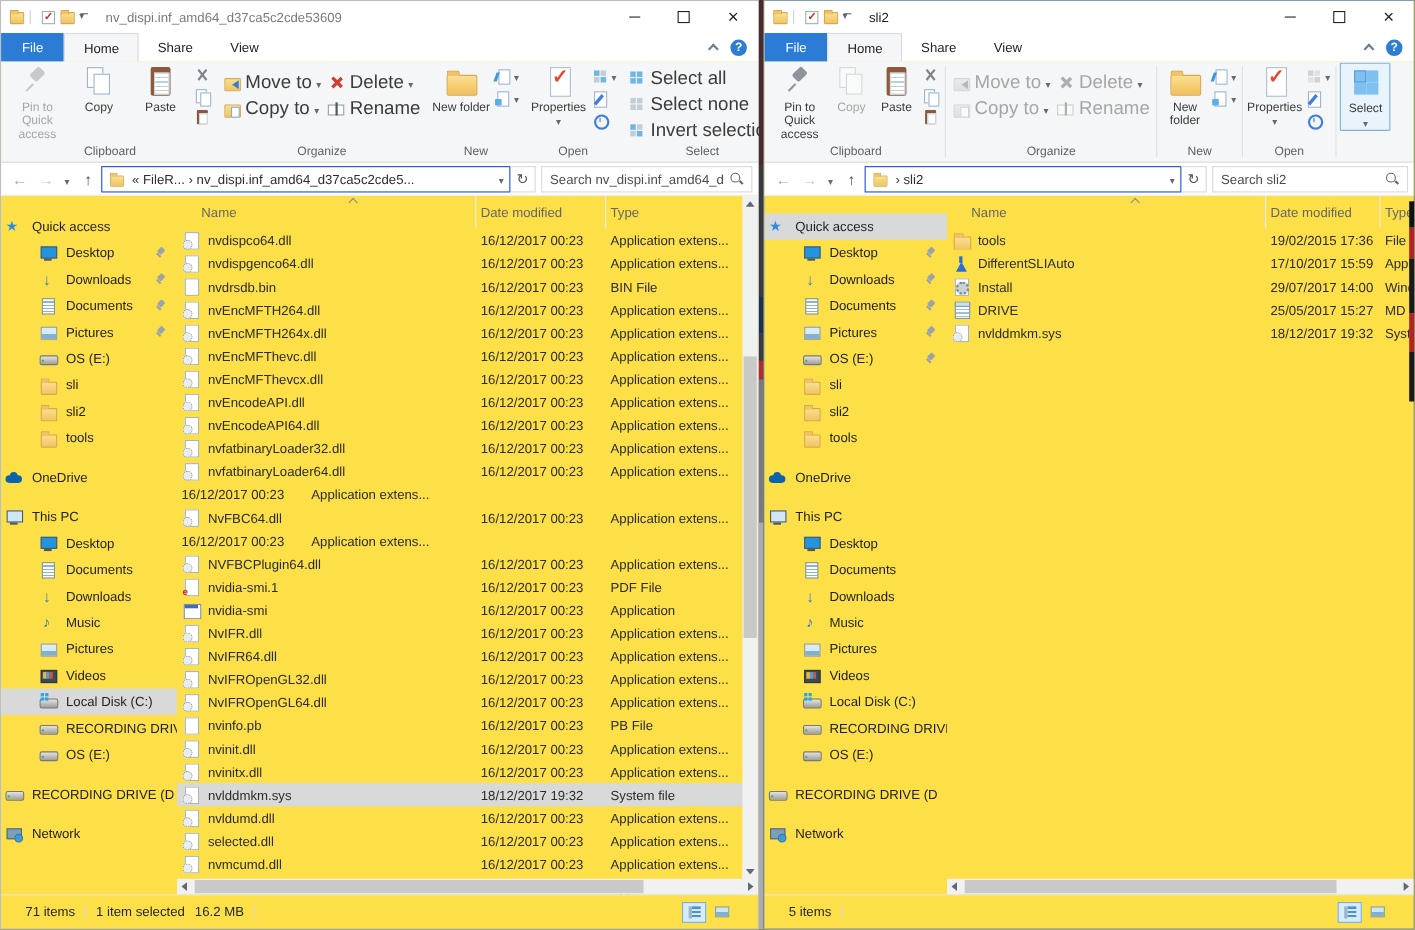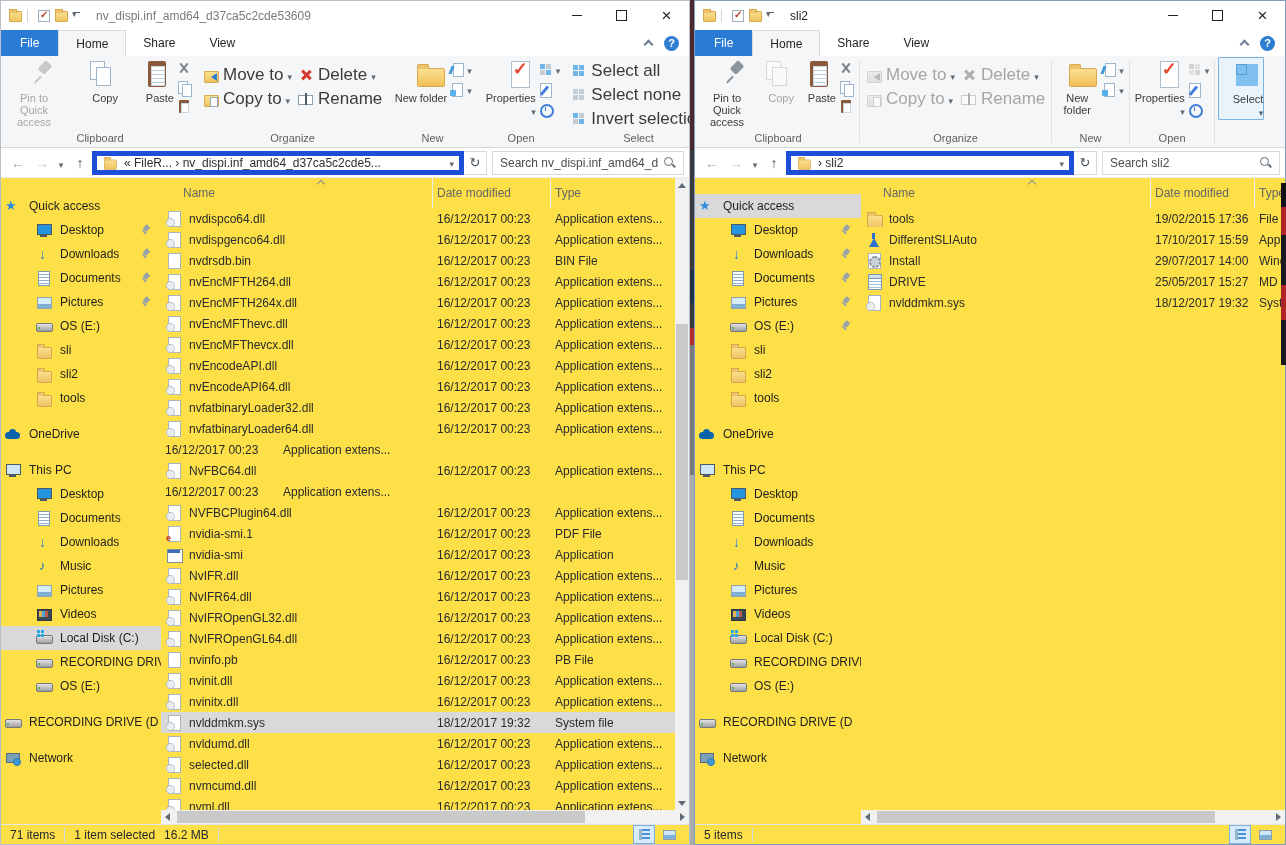--- a/index.html
+++ b/index.html
@@ -37,21 +37,21 @@
   .tab-tools{margin-left:auto;display:flex;align-items:center;gap:12px;padding-right:10px}
   .chev-up{width:7px;height:7px;border-left:2px solid #6b7c93;border-top:2px solid #6b7c93;transform:rotate(45deg);margin-top:3px}
   .help-btn{width:15px;height:15px;border-radius:50%;background:#2d7dd2;color:#fff;font-size:11px;font-weight:bold;display:flex;align-items:center;justify-content:center}
 
   
   .ribbon{height:92px;flex:none;background:#f5f6f7;border-bottom:1px solid #d6d8da;display:flex;padding:0 2px}
   .rgroup{display:flex;flex-direction:column;padding:1px 3px 0}
   .rmain{flex:1;display:flex;align-items:flex-start}
   .rgroup-label{text-align:center;font-size:11px;color:#5f5f5f;height:17px;line-height:16px}
   .rsep{width:1px;background:#e0e1e3;margin:4px 0}
-  .rbig{width:56px;display:flex;flex-direction:column;align-items:flex-end;text-align:center;font-size:11px;line-height:12px;color:#3b3b3b;padding-top:2px}
+  .rbig{width:56px;display:flex;flex-direction:column;align-items:center;text-align:center;font-size:11px;line-height:12px;color:#3b3b3b;padding-top:2px}
   .rbig .dd{margin-top:1px}
   .rcol{display:flex;flex-direction:column;gap:4px;padding-top:8px}
   .rsmall{display:flex;align-items:center;gap:4px;font-size:17px;color:#3b3b3b;height:20px;padding:0 3px;white-space:nowrap}
   .rstack{display:flex;flex-direction:column;gap:3px;padding:4px 2px 0}
   .rtiny{display:flex;align-items:center;gap:2px;height:17px}
   .rtext{display:block}
   .dd::before{content:"▾";font-size:9px;color:#5f6a74}
   .dis{color:#a6a6a6!important}
   .dis .bicon,.dis .si{opacity:.45;filter:grayscale(1)}
   .dis .rtext{color:#a6a6a6}
@@ -99,21 +99,21 @@
   .si-grid-invert::before{content:"";position:absolute;left:2px;top:2px;width:5px;height:5px;background:#6fb5e8;box-shadow:6px 6px 0 #6fb5e8}
   .si-grid-invert::after{content:"";position:absolute;left:8px;top:2px;width:5px;height:5px;background:#c3cdd5;box-shadow:-6px 6px 0 #c3cdd5}
 
   
   .addrrow{height:30px;flex:none;display:flex;align-items:center;background:#fff;padding:0 5px;border-bottom:1px solid #ececec}
   .nav-glyph{width:24px;text-align:center;font-size:14px;flex:none}
   .g-back::before{content:"←";color:#9aa0a6}
   .g-fwd::before{content:"→";color:#c3c7cb}
   .g-chevsm{width:14px}
   .g-up::before{content:"↑";color:#49525a}
-  .addrbox{flex:1;height:24px;border:5px solid #1d4ed8;background:#fff;display:flex;align-items:center;padding:0 5px;gap:6px;min-width:0}
+  .addrbox{flex:1;height:24px;border:1px solid #1d4ed8;background:#fff;display:flex;align-items:center;padding:0 5px;gap:6px;min-width:0}
   .addr-folder{transform:scale(.85)}
   .addr-text{flex:1;white-space:nowrap;overflow:hidden;color:#2e2e2e}
   .refresh-btn{width:23px;height:24px;border:1px solid #d9d9d9;border-left:none;display:flex;align-items:center;justify-content:center;flex:none}
   .refresh-btn::before{content:"↻";color:#49525a;font-size:13px}
   .searchbox{width:192px;height:24px;border:1px solid #d9d9d9;margin-left:5px;display:flex;align-items:center;padding:0 7px;gap:5px;flex:none}
   .search-text{flex:1;white-space:nowrap;overflow:hidden;color:#4c4c4c}
   .glass{width:13px;height:13px;position:relative;flex:none}
   .glass::before{content:"";position:absolute;left:1px;top:1px;width:7px;height:7px;border:1.5px solid #5f6a74;border-radius:50%}
   .glass::after{content:"";position:absolute;left:9px;top:9px;width:4px;height:1.5px;background:#5f6a74;transform:rotate(45deg)}
 
@@ -200,21 +200,21 @@
   .sb-track{flex:1;position:relative}
   .sb-thumb{position:absolute;left:1px;right:1px;background:#c9c9c9}
   #win-left .sb-thumb{top:132px;height:256px}
   .hscroll{position:absolute;left:0;right:0;bottom:0;height:14px;background:#f1f1f1;display:flex}
   .sb-trackh{flex:1;position:relative}
   .sb-thumbh{position:absolute;top:1px;bottom:1px;background:#c9c9c9}
   #win-left .sb-thumbh{left:2px;width:408px}
   #win-right .sb-thumbh{left:2px;width:338px}
 
   
-  .statusbar{height:20px;flex:none;border-top:1px solid #e5e5e5;display:flex;align-items:center;gap:9px;padding:0 9px;color:#222733}
+  .statusbar{height:31px;flex:none;border-top:1px solid #e5e5e5;display:flex;align-items:center;gap:9px;padding:0 22px;color:#222733}
   .sb-sep{width:1px;height:14px;background:#d9d9d9}
   .sb-views{margin-left:auto;display:flex;gap:3px}
   .view-btn{width:22px;height:19px;display:flex;align-items:center;justify-content:center;border:1px solid transparent}
   .view-btn.active{border-color:#7ab0e0;background:#d8ebfa}
   .vi-details{width:11px;height:11px;background:repeating-linear-gradient(180deg,#4a90d9 0 2px,transparent 2px 4px);border-left:3px solid #9ab6cc}
   .vi-thumbs{width:13px;height:10px;border:1px solid #8fa0ad;background:linear-gradient(#cfe6f5 50%,#7fb0d6 50%)}
 
   
   .strip{position:absolute;top:0;height:845px;overflow:hidden}
   #strip-mid{left:690px;width:4px;background:#5a5c5e}

